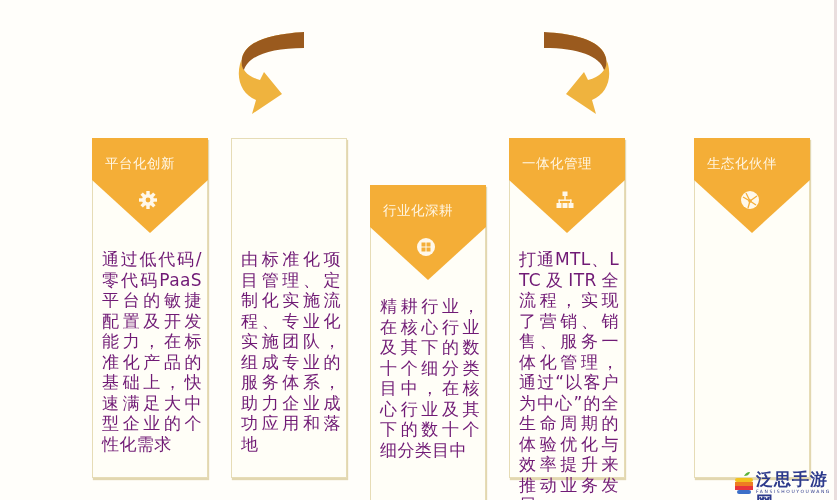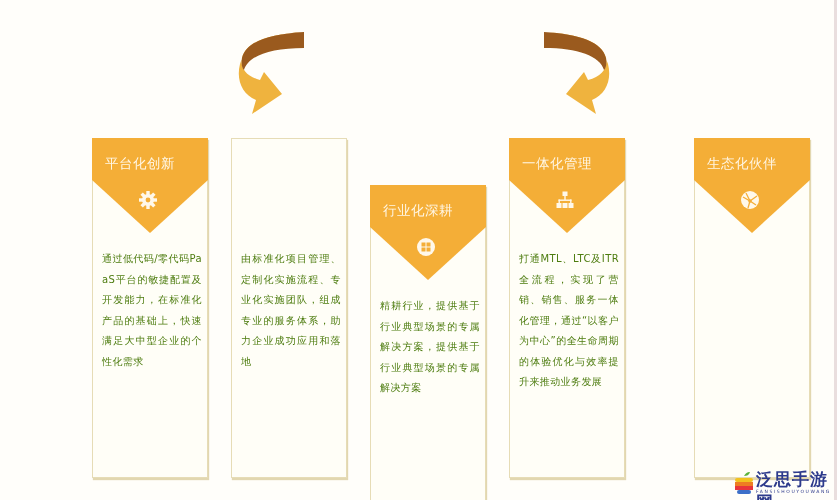--- a/index.html
+++ b/index.html
@@ -31,21 +31,21 @@
   .card-title {
     position:absolute; left:0; top:17px; width:96px; text-align:center;
     font-size:13.5px; color:#fff6e4; letter-spacing:0.5px;
   }
   .card-icon {
     position:absolute; left:46px; top:52px; width:22px; height:22px;
     display:flex; align-items:center; justify-content:center;
   }
   .card-body {
     position:absolute; left:9px; top:110px; width:100px;
-    font-size:10px; line-height:20.5px; color:#4d7c0f;
+    font-size:17px; line-height:20.5px; color:#701a75;
     text-align:justify; text-align-last:left; letter-spacing:0.4px;
     word-break:break-all;
   }
   .watermark { position:absolute; left:734px; top:468px; width:100px; height:30px; }
   .wm-text { position:absolute; left:22px; top:0; font-size:17px; font-weight:bold; color:#2d3a8c; letter-spacing:1px; }
   .wm-sub { position:absolute; left:22px; top:21px; font-size:4.5px; color:#2d3a8c; letter-spacing:1.6px; }
 </style>
 </head>
 <body>
 
@@ -105,21 +105,21 @@
         <circle cx="10" cy="10" r="9" fill="#fff8ea"></circle>
         <g fill="#f4ae37">
           <rect x="5.5" y="5.5" width="4" height="4"></rect>
             <rect x="10.5" y="5.5" width="4" height="4"></rect>
           <rect x="5.5" y="10.5" width="4" height="4"></rect>
             <rect x="10.5" y="10.5" width="4" height="4"></rect>
         </g>
       </svg>
     </div>
   </div>
-  <div class="card-body">精耕行业，提供基于行业典型场景的专属解决方案，提供基于行业典型场景的专属解决方案</div>
+  <div class="card-body">精耕行业，在核心行业及其下的数十个细分类目中，在核心行业及其下的数十个细分类目中</div>
 </div>
 
 <div class="card" style="left:509px;">
   <div class="card-head">
     <svg width="116" height="95" viewBox="0 0 116 95">
         <polygon points="0,0 116,0 116,42 58,95 0,42" fill="#f4ae37"></polygon>
       </svg>
     <div class="card-title">一体化管理</div>
     <div class="card-icon">
       <svg width="20" height="20" viewBox="0 0 20 20">

